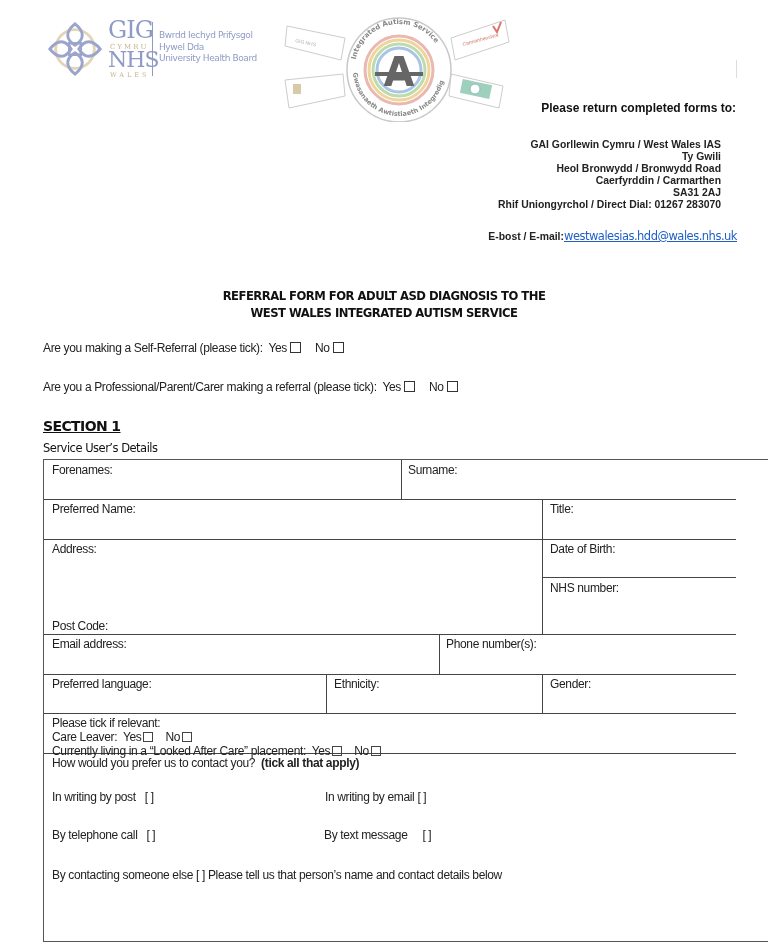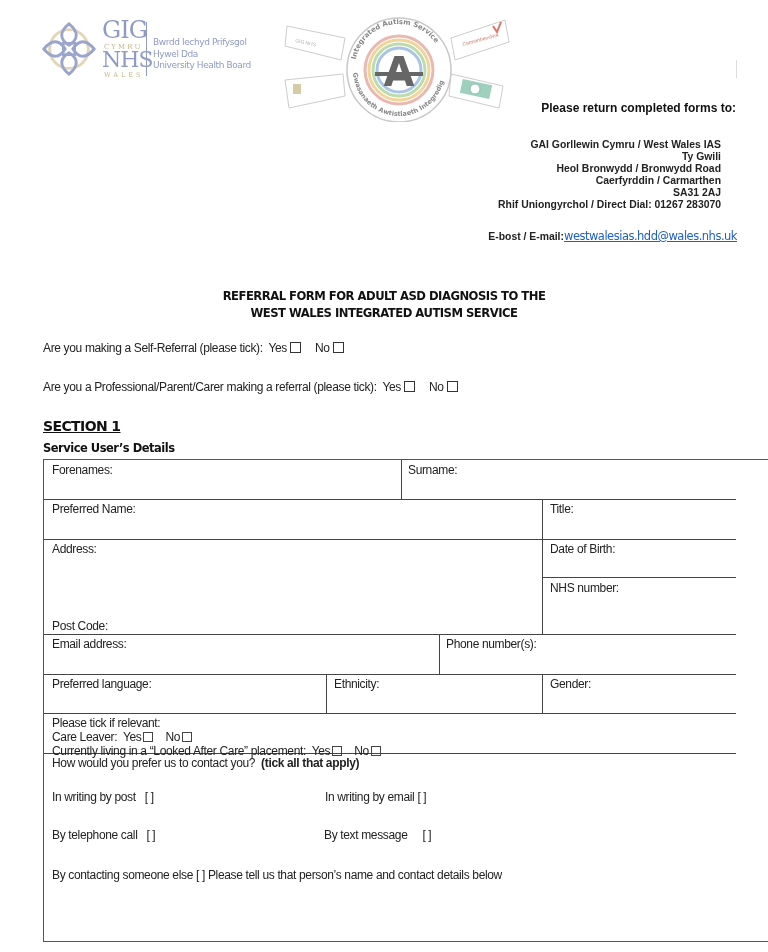--- a/index.html
+++ b/index.html
@@ -2,47 +2,47 @@
 <html><head>
 <meta charset="utf-8">
 <style>
   html, body { margin:0; padding:0; background:#ffffff; }
   body { width:768px; height:952px; position:relative; overflow:hidden;
          font-family:"Liberation Sans", sans-serif; color:#222; }
   .abs { position:absolute; }
   .calibri { font-family:Liberation Sans, sans-serif; font-size:12px; letter-spacing:-0.35px; }
 
   
-  #nhs-logo { left:40px; top:18px; width:240px; height:62px; }
+  #nhs-logo { left:46px; top:18px; width:240px; height:62px; }
   #nhs-knot { left:0; top:2px; width:58px; height:58px; }
   #nhs-gig { left:62px; top:0px; font-family:"DejaVu Serif", serif; font-size:24px; color:#8f9bc4; letter-spacing:-1px; line-height:24px; }
   #nhs-cymru { left:64px; top:25px; font-size:7px; color:#c9b48a; letter-spacing:2px; font-family:"DejaVu Serif", serif; }
   #nhs-nhs { left:62px; top:31px; font-family:"DejaVu Serif", serif; font-size:22px; color:#8f9bc4; letter-spacing:-1px; line-height:22px; }
   #nhs-wales { left:64px; top:53px; font-size:6.5px; color:#c9b48a; letter-spacing:3px; font-family:"DejaVu Serif", serif; }
   #nhs-divider { left:106px; top:4px; width:1px; height:54px; background:#8f9bc4; }
-  #nhs-board { left:113px; top:12px; font-size:9px; line-height:11.5px; color:#8f9bc4; font-family:"DejaVu Sans", sans-serif; letter-spacing:-0.4px;margin-top:7px; }
+  #nhs-board { left:113px; top:12px; font-size:9px; line-height:11.5px; color:#8f9bc4; font-family:"DejaVu Sans", sans-serif; letter-spacing:-0.4px; }
 
   #ias-logo { left:283px; top:12px; width:230px; height:110px; }
 
   #stray-line { left:736px; top:60px; width:1px; height:18px; background:#dcdcdc; }
 
   
   #return-heading { right:32px; top:101px; font-weight:bold; font-size:12px; color:#111; }
   .addr { position:absolute; right:47px; font-weight:bold; font-size:10.4px; color:#222; line-height:12px; text-align:center; white-space:nowrap; }
   #email-line { right:31px; top:229px; font-size:10.4px; font-weight:bold; white-space:nowrap; }
   #email-link { color:#1f5fc6; text-decoration:underline; font-weight:normal; font-family:"DejaVu Sans", sans-serif; font-size:11.5px; letter-spacing:-0.5px; }
 
   
   .title-line { position:absolute; left:0; width:768px; text-align:center; font-family:"DejaVu Sans", sans-serif; font-weight:bold; font-size:11.6px; letter-spacing:-0.5px; color:#111; }
 
   .q { position:absolute; left:43px; color:#222; }
   .tickbox { display:inline-block; width:9px; height:9px; border:1px solid #333; vertical-align:-1px; margin:0 2px 0 3px; }
 
   #section-heading { left:43px; top:418px; font-family:"DejaVu Sans", sans-serif; font-weight:bold; font-size:14px; text-decoration:underline; letter-spacing:-0.6px; color:#111; }
-  #section-sub { left:43px; top:441px; font-family:"DejaVu Sans", sans-serif; font-weight:bold; font-size:11.5px; letter-spacing:-0.5px; color:#111; }
+  #section-sub { left:43px; top:441px; font-family:"DejaVu Sans", sans-serif; font-weight:normal; font-size:11.5px; letter-spacing:-0.5px; color:#111; }
 
   
   #form-table { left:43px; top:459px; width:748px; height:483px; border:1px solid #555; box-sizing:border-box; }
   .hline { position:absolute; height:1px; background:#444; }
   .vline { position:absolute; width:1px; background:#444; }
   .cell-label { position:absolute; }
   .cb { display:inline-block; width:8px; height:8px; border:1px solid #444; vertical-align:-1px; margin-left:2px; }
 </style>
 </head>
 <body>

